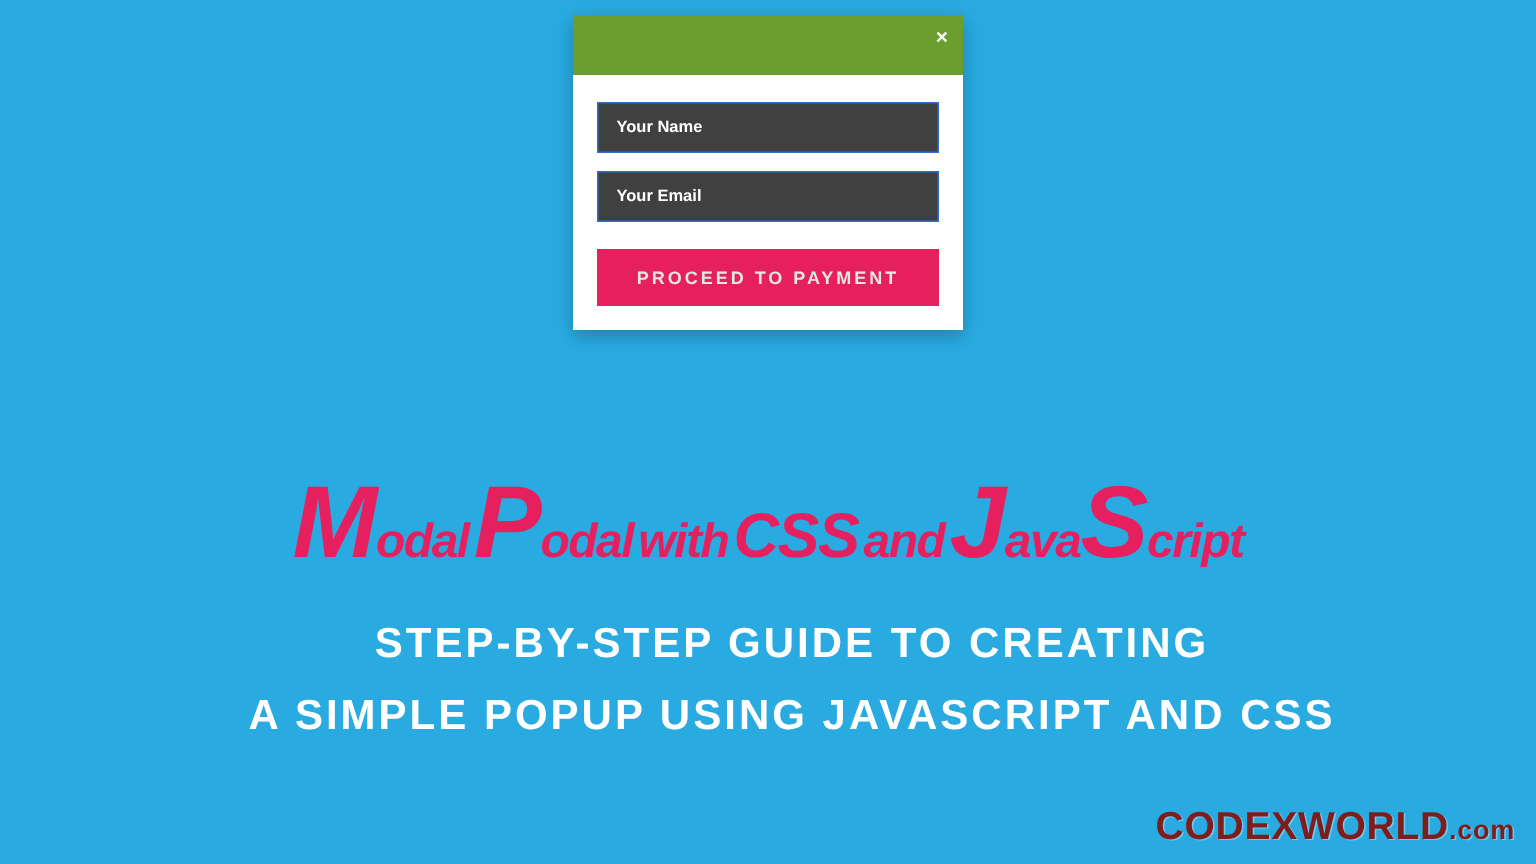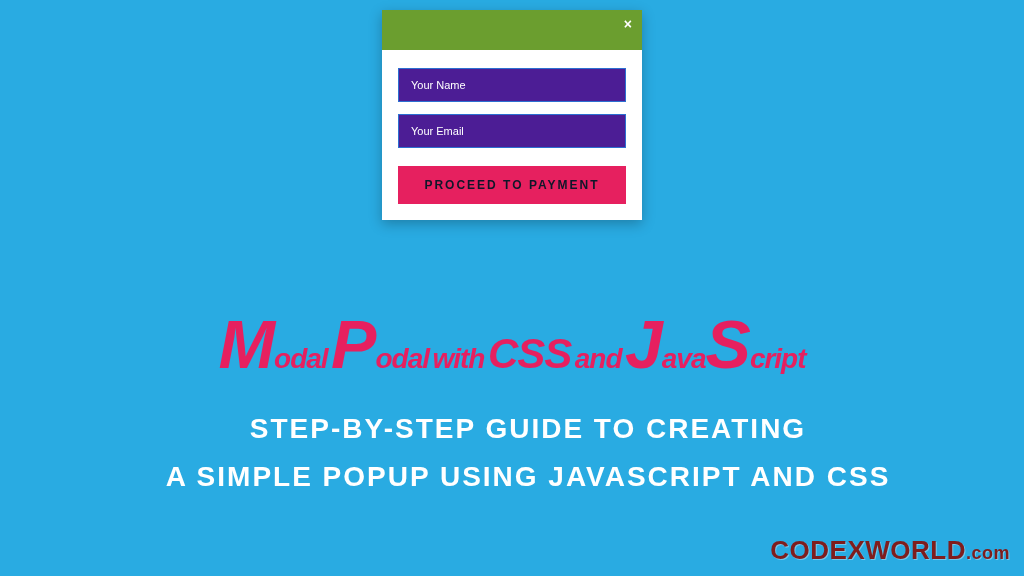--- a/index.html
+++ b/index.html
@@ -46,35 +46,35 @@
     .modal-body {
       padding: 18px 16px 16px 16px;
       display: flex;
       flex-direction: column;
       gap: 12px;
     }
     .modal-input {
       width: 100%;
       padding: 10px 12px;
       border: 1px solid #2c6fd1;
-      background: #4c1d95;
+      background: #404040;
       color: #fff;
       font-size: 11px;
-      font-weight: 400;
+      font-weight: 700;
       outline: none;
     }
     .modal-input::placeholder {
       color: #fff;
       opacity: 1;
     }
     .modal-button {
       width: 100%;
       padding: 12px;
       background: #e6205f;
-      color: #0f172a;
+      color: #e5e5e5;
       border: none;
       font-size: 12px;
       font-weight: bold;
       letter-spacing: 2px;
       cursor: pointer;
       margin-top: 6px;
     }
     .headline {
       position: absolute;
       top: 305px;
@@ -88,21 +88,21 @@
       white-space: nowrap;
       letter-spacing: -1px;
     }
     .headline-word {
       display: inline-block;
     }
     .big-char {
       font-size: 68px;
     }
     .small-char {
-      font-size: 28px;
+      font-size: 32px;
       margin-top: 37px;
     }
     .headline .csstext {
       font-size: 42px;
     }
     .subheadline {
       position: absolute;
       top: 405px;
       left: 16px;
       width: 100%;

